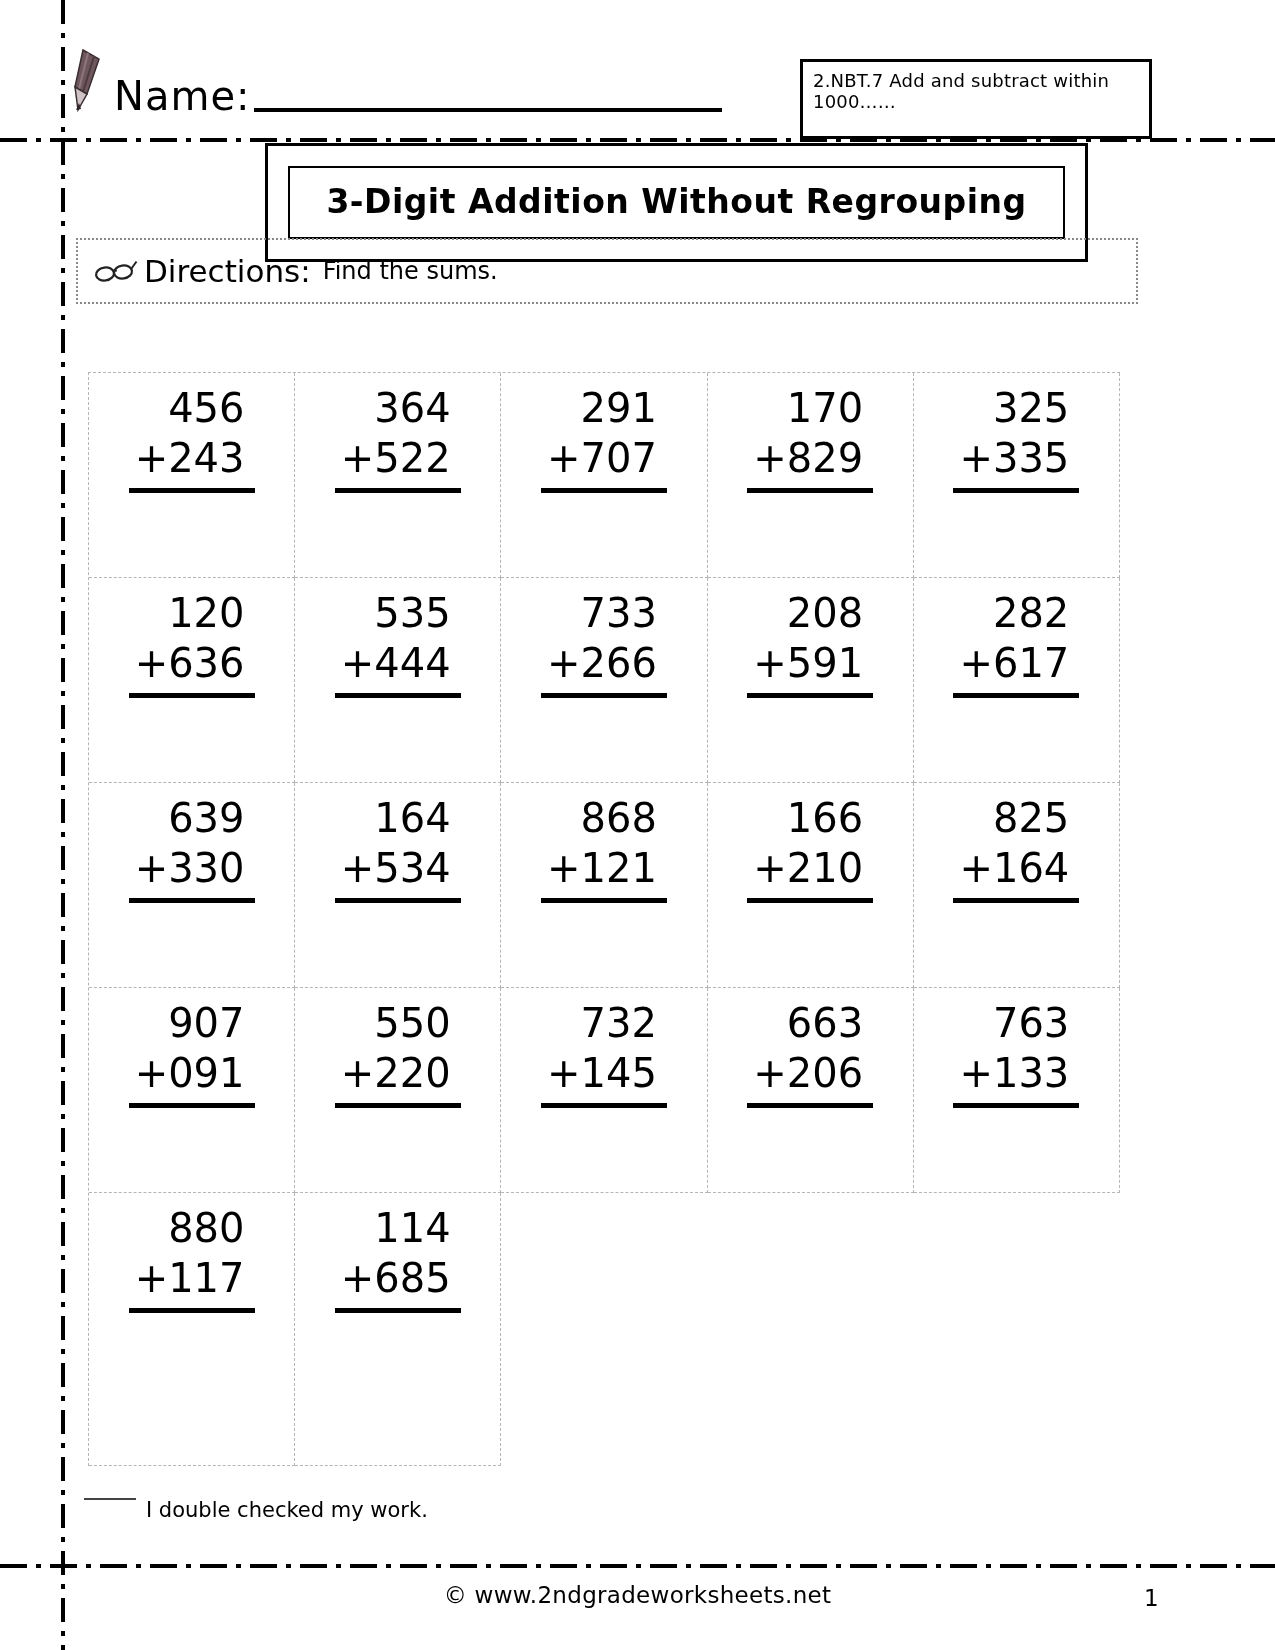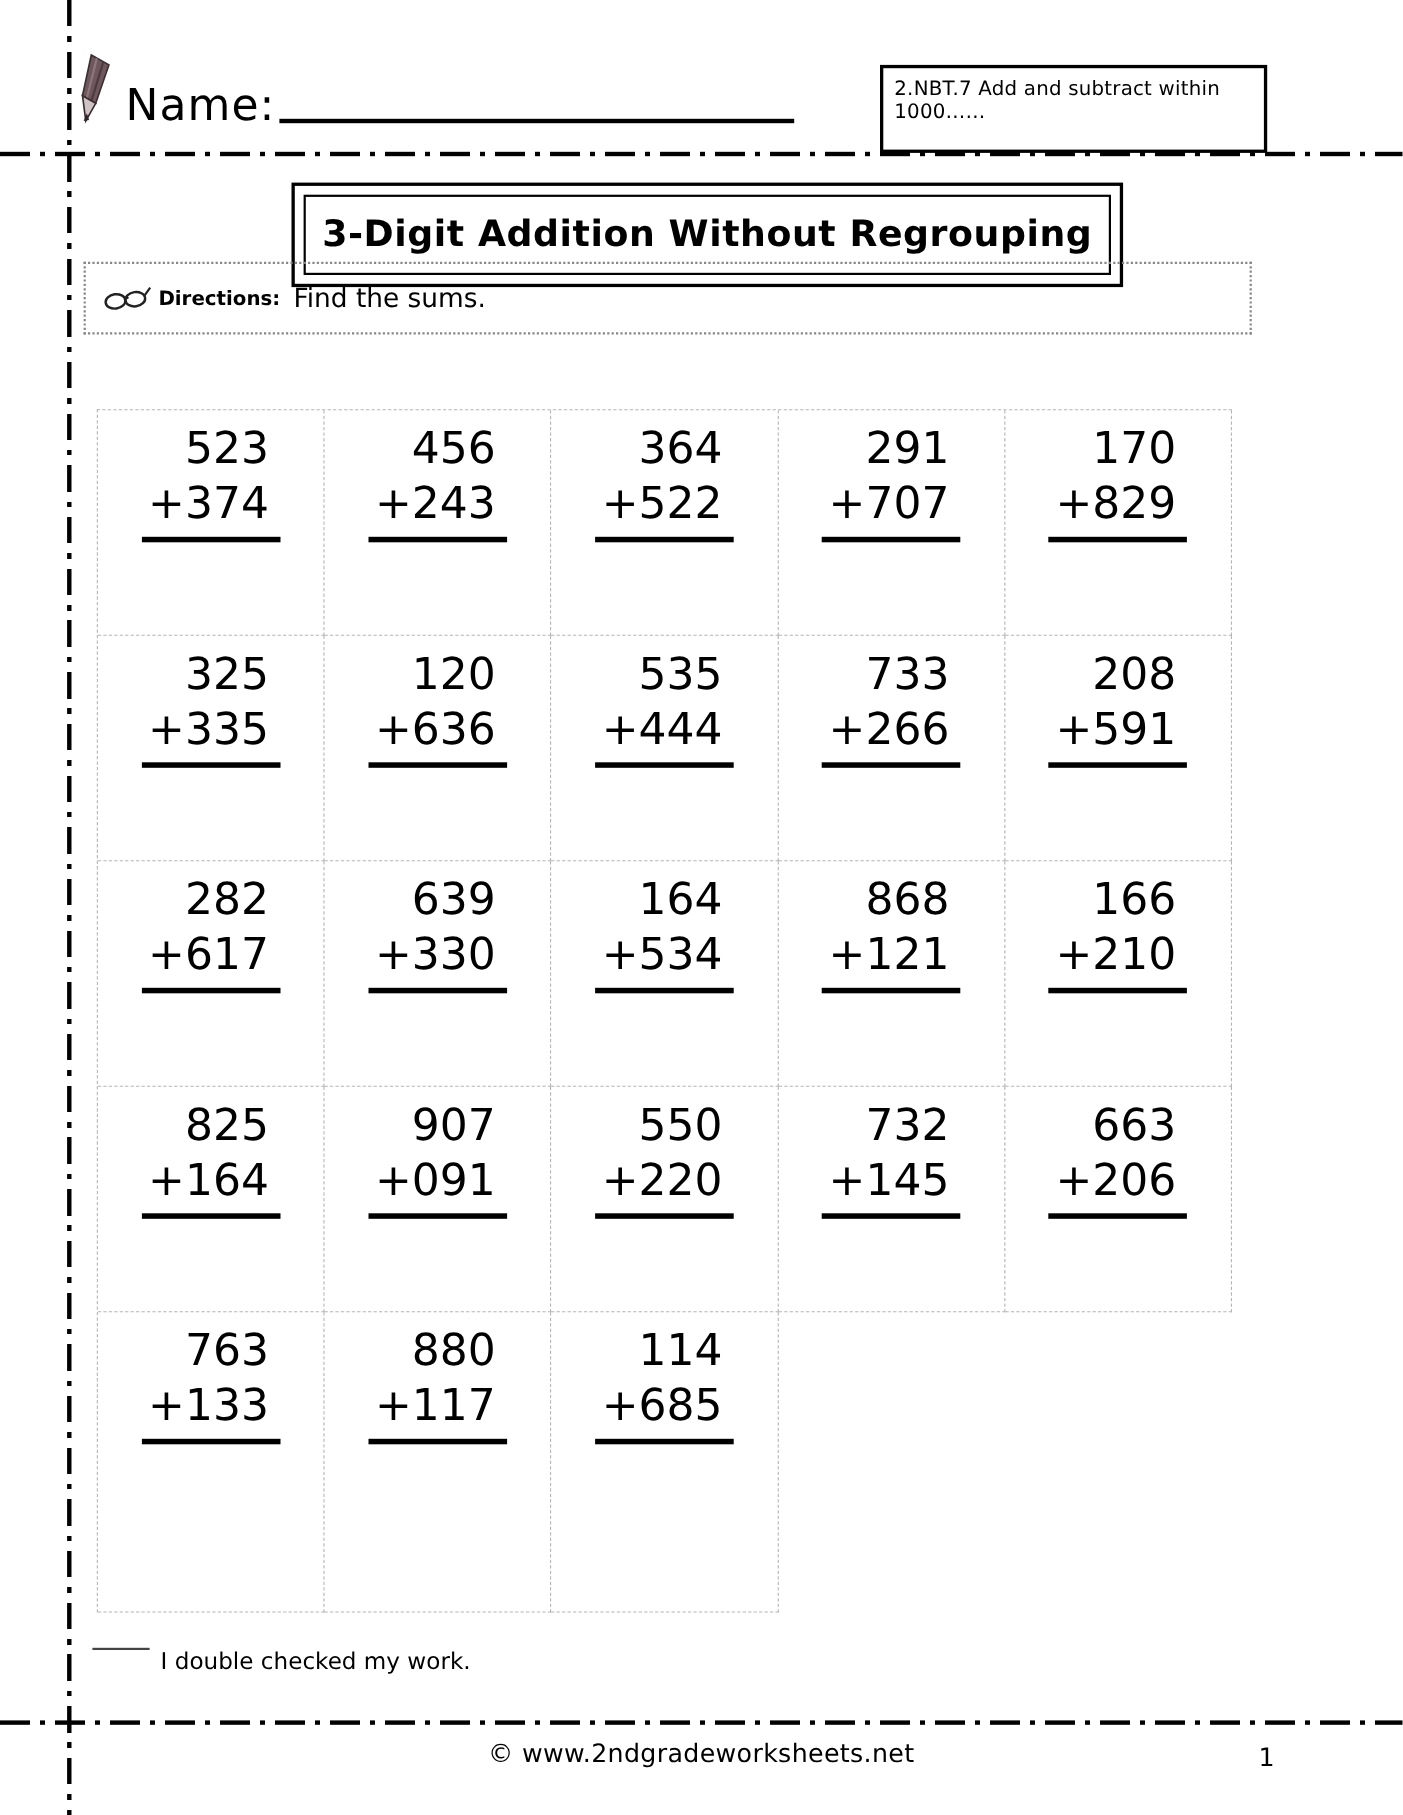--- a/index.html
+++ b/index.html
@@ -39,35 +39,35 @@
     border-bottom: 4px solid #000; margin-left: 4px; margin-bottom: 6px;
   }
 
   .standard-box {
     position: absolute; left: 800px; top: 59px; width: 352px; height: 80px;
     border: 3px solid #000; padding: 8px 6px 0 10px;
     font-size: 18px; letter-spacing: 0.2px;
   }
 
   .title-box {
-    position: absolute; left: 265px; top: 166px; width: 756px;
-    border: 3px solid #000; padding: 8px;
+    position: absolute; left: 265px; top: 143px; width: 823px;
+    border: 3px solid #000; padding: 20px;
   }
   .title-box-inner {
     border: 2px solid #000; padding: 14px 10px 16px 10px; text-align: center;
   }
   .title-text { font-size: 33px; font-weight: bold; letter-spacing: 0.5px; }
 
   .directions-box {
     position: absolute; left: 76px; top: 238px; width: 1062px; height: 66px;
     border: 2px dotted #888;
     display: flex; align-items: center; padding-left: 16px;
   }
   .glasses { width: 44px; height: 26px; margin-right: 6px; }
-  .directions-label { font-size: 18px; font-weight: bold; margin-right: 12px; }
+  .directions-label { font-size: 31px; font-weight: normal; margin-right: 12px; }
   .directions-text { font-size: 24px; }
 
   
   .grid {
     position: absolute; left: 88px; top: 372px; width: 1032px;
     display: grid;
     grid-template-columns: repeat(5, 1fr);
     grid-template-rows: 205px 205px 205px 205px 273px;
     border-top: 1px dashed #b5b5b5;
     border-left: 1px dashed #b5b5b5;
@@ -135,26 +135,20 @@
     <path d="M19.5 14 q 1.5 -3 3 -0.5" fill="none" stroke="#222" stroke-width="2"></path>
     <path d="M37.5 10.5 l 5 -7" fill="none" stroke="#222" stroke-width="2"></path>
   </svg>
   <span class="directions-label">Directions:</span>
   <span class="directions-text">Find the sums.</span>
 </div>
 
 <div class="grid">
   <div class="cell">
       <div class="prob">
-        <div class="top">523</div>
-        <div class="bot">+374</div>
-      </div>
-    </div>
-  <div class="cell">
-      <div class="prob">
         <div class="top">456</div>
         <div class="bot">+243</div>
       </div>
     </div>
   <div class="cell">
       <div class="prob">
         <div class="top">364</div>
         <div class="bot">+522</div>
       </div>
     </div>

